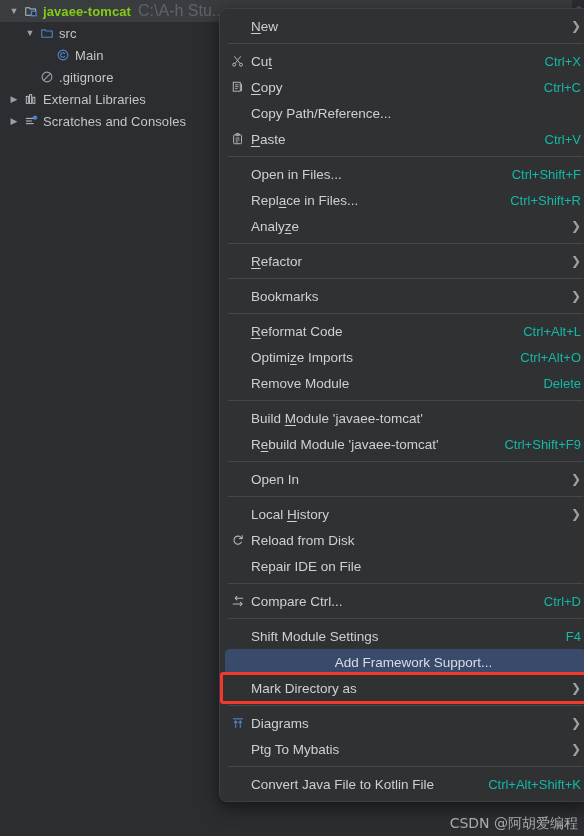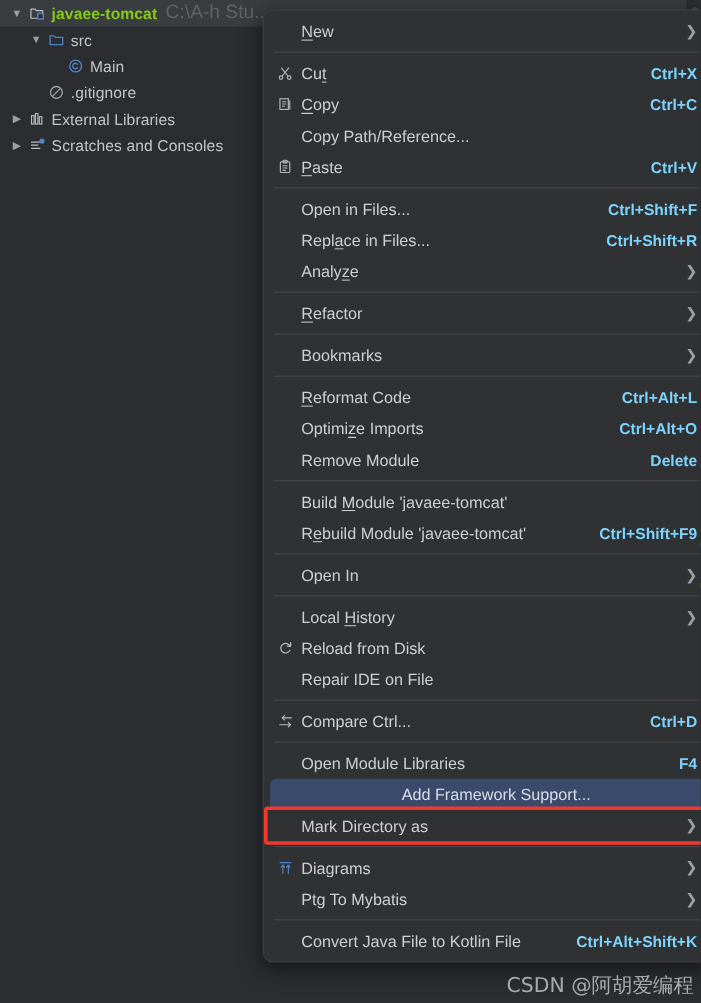--- a/index.html
+++ b/index.html
@@ -123,25 +123,24 @@
     margin-right: 3px;
     color: #b6b9bc;
   }
   .mi .icon.empty { visibility: hidden; }
   .mi .label {
     flex: 1 1 auto;
     white-space: nowrap;
     overflow: hidden;
   }
   .mi .accel {
-    color: #7dd3fc;
+    color: #14b8a6;
     font-size: 13px;
     margin-left: 16px;
     white-space: nowrap;
-    font-weight: bold;
   }
   .mi .chev {
     color: #9ea2a6;
     font-size: 12px;
     margin-left: 16px;
     line-height: 1;
   }
   .mi u { text-decoration: underline; text-underline-offset: 2px; }
 
   .mi.selected {
@@ -171,21 +170,21 @@
     border-radius: 3px;
     box-sizing: border-box;
     pointer-events: none;
   }
 
   
   .watermark {
     position: absolute;
     right: 6px;
     bottom: 3px;
-    font-size: 17px;
+    font-size: 14px;
     color: #a8abae;
     font-family: "DejaVu Sans", "Liberation Sans", sans-serif;
     white-space: nowrap;
   }
 
   svg { display: block; }
 </style>
 </head>
 <body>
 
@@ -412,21 +411,21 @@
               <path d="M13.4 4.8H5.2" stroke="#b6b9bc" stroke-width="1.15" stroke-linecap="round"></path>
               <path d="M6.8 2.8l-2 2 2 2" stroke="#b6b9bc" stroke-width="1.15" fill="none" stroke-linecap="round" stroke-linejoin="round"></path>
             </svg>
           </span>
           <span class="label">Compare Ctrl...</span>
           <span class="accel">Ctrl+D</span>
         </div>
         <div class="sep"></div>
         <div class="mi">
           <span class="icon empty"></span>
-          <span class="label">Open Module Libraries</span>
+          <span class="label">Shift Module Settings</span>
           <span class="accel">F4</span>
         </div>
         <div class="mi selected">
           <span class="icon empty"></span>
           <span class="label">Add Framework Support...</span>
         </div>
         <div class="mi">
           <span class="icon empty"></span>
           <span class="label">Mark Directory as</span>
           <span class="chev">❯</span>

